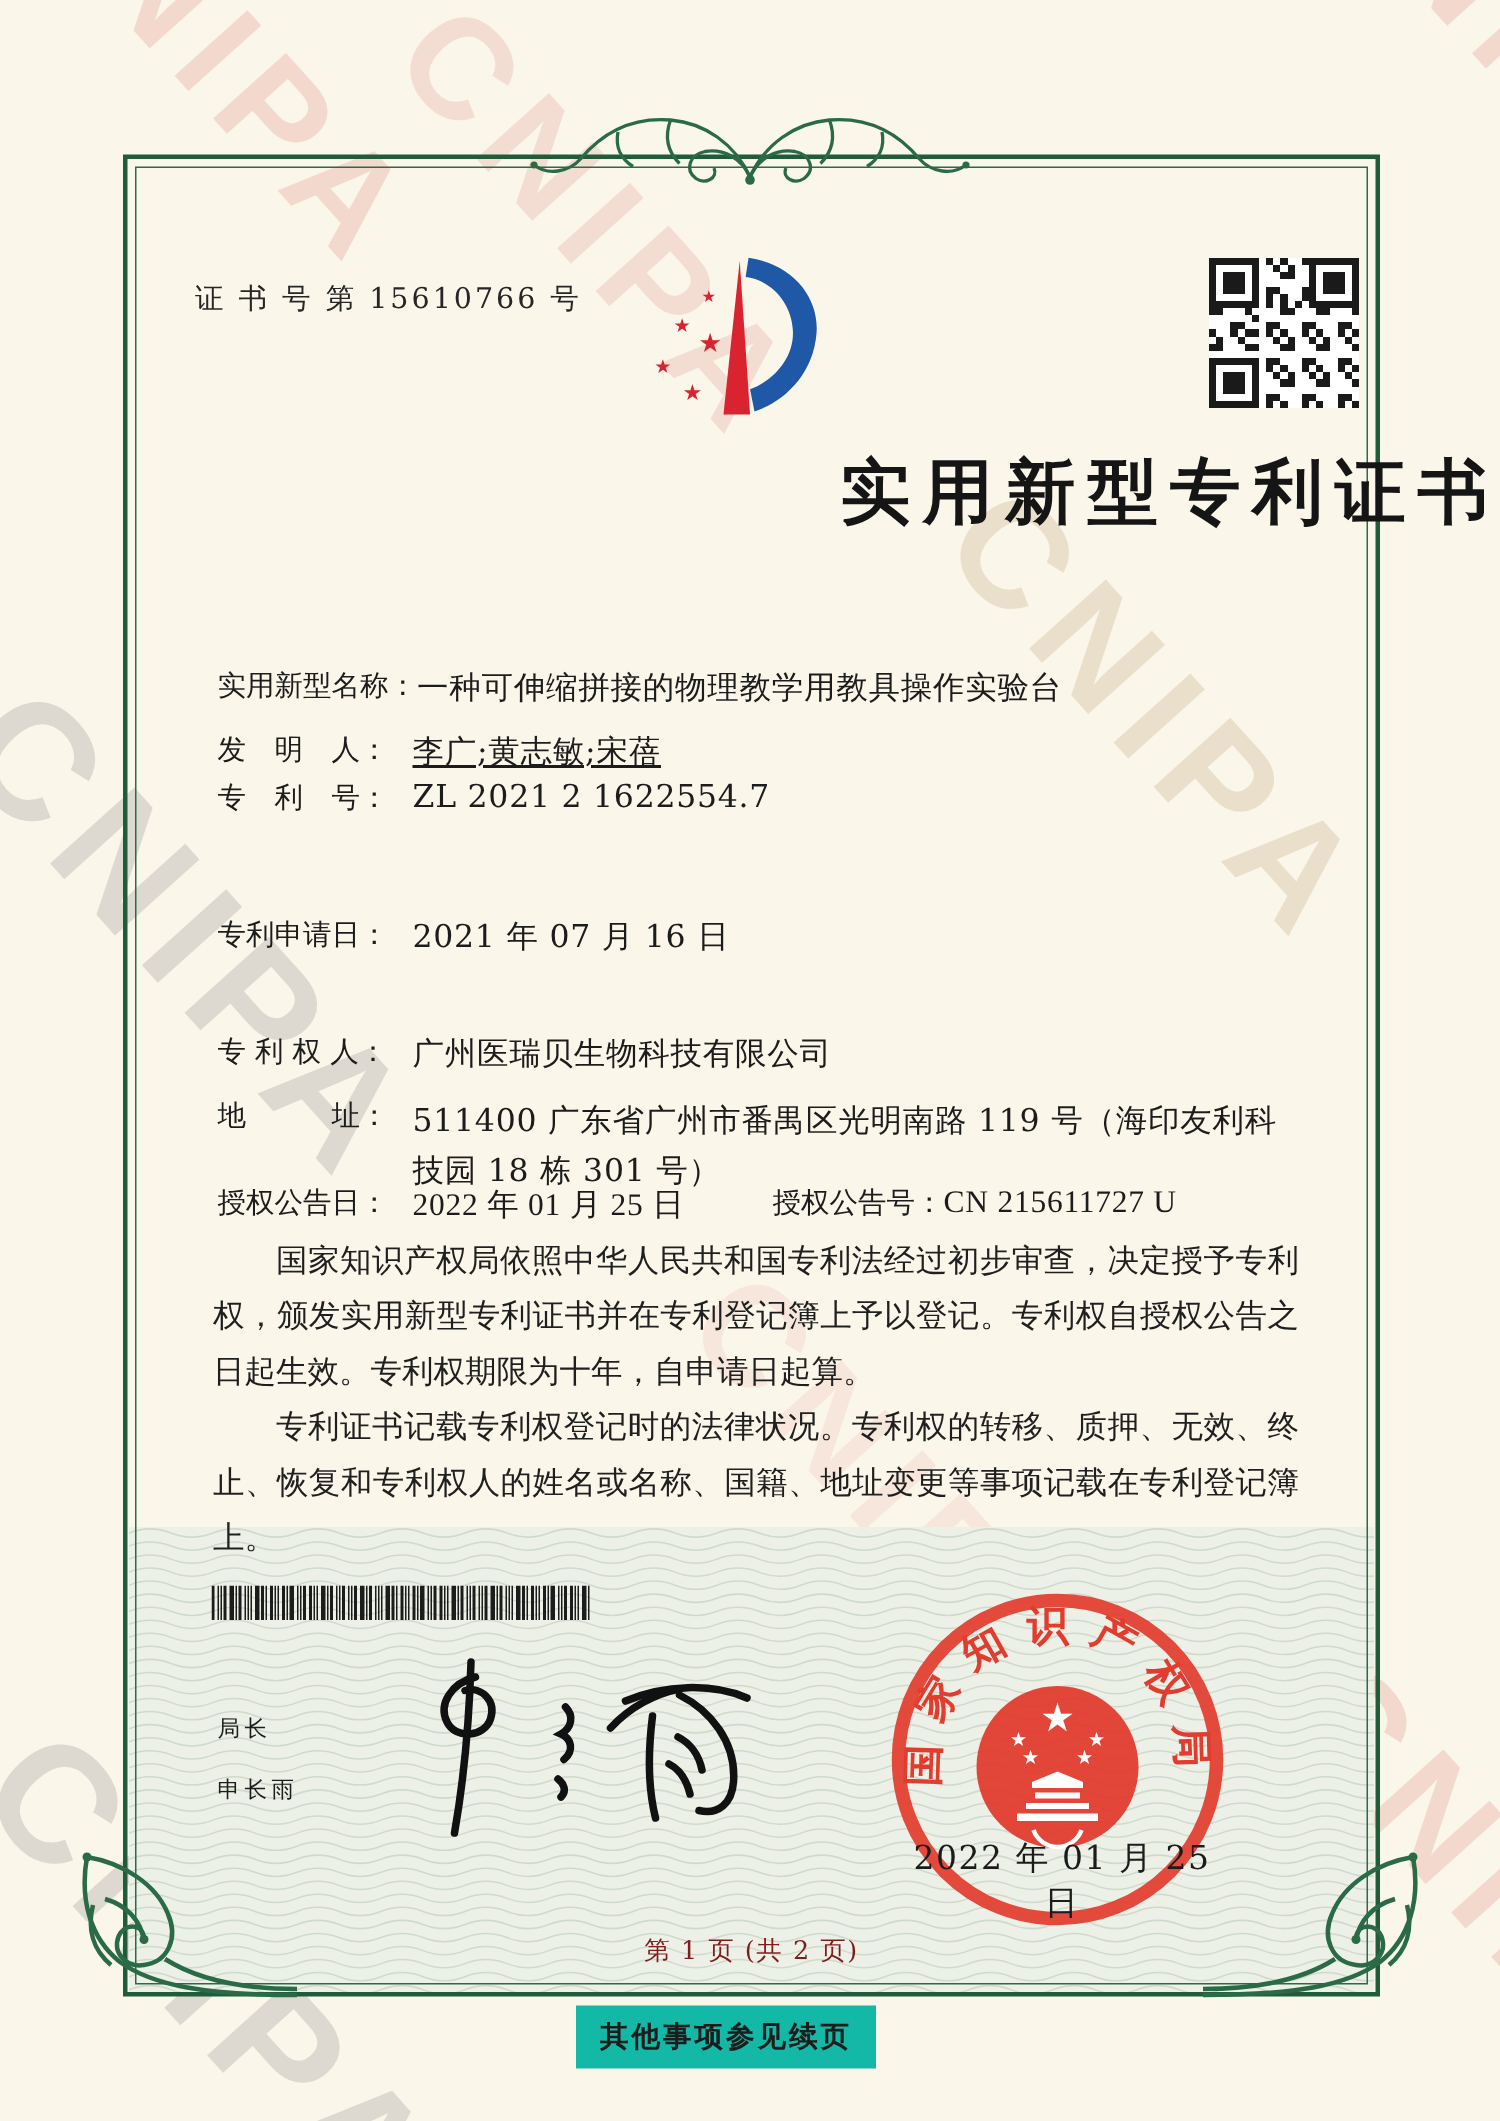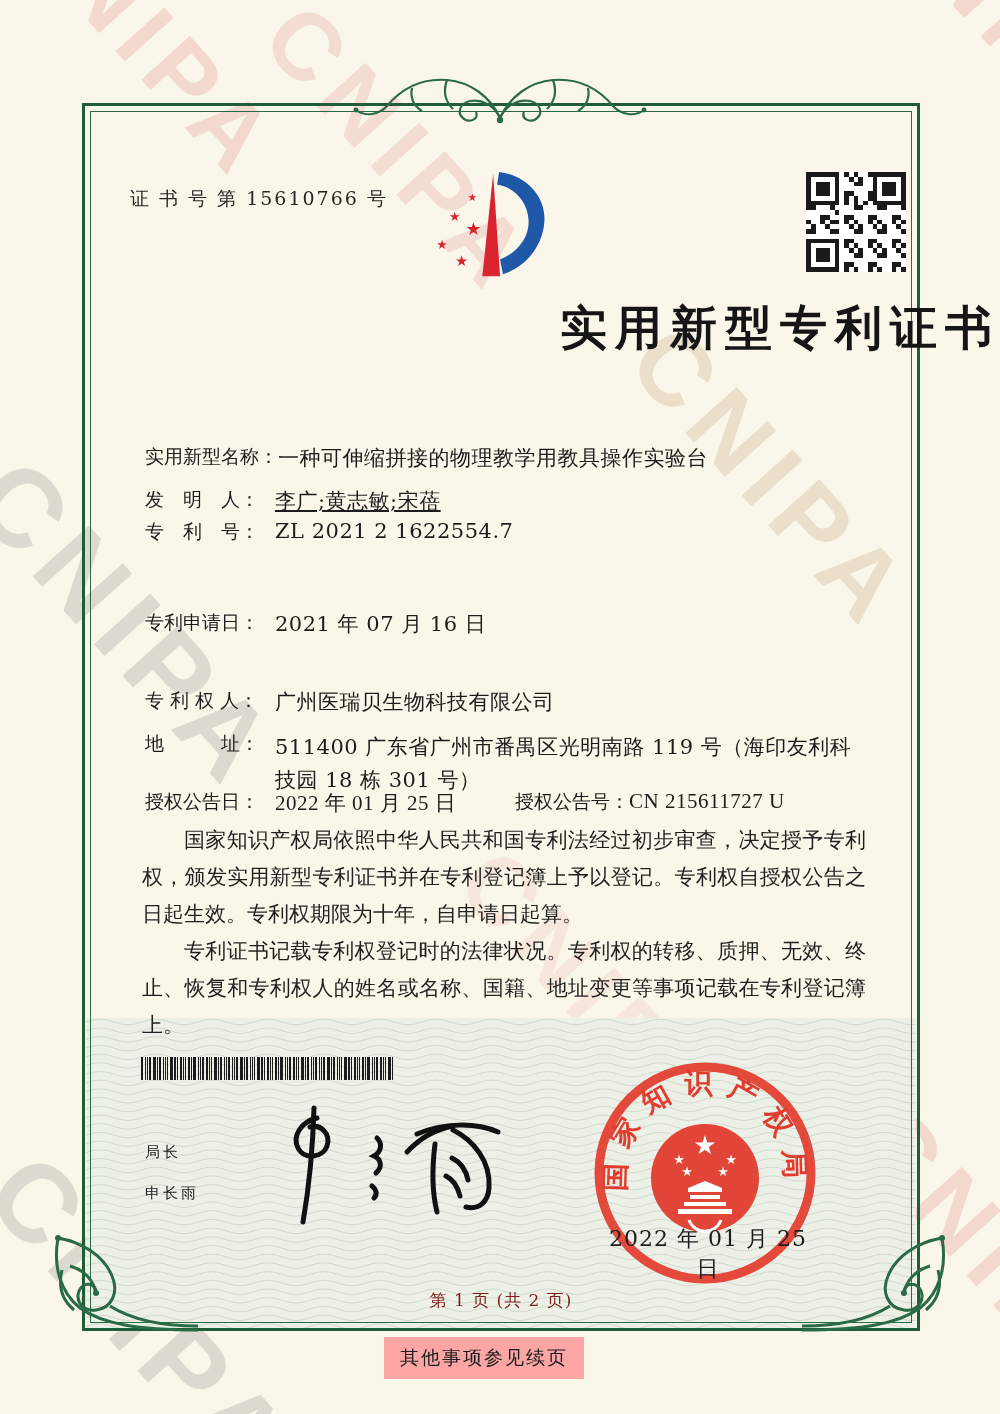--- a/index.html
+++ b/index.html
@@ -45,21 +45,21 @@
   .sig{position:absolute;left:255px;top:1098px;}
 
   .seal{position:absolute;left:586px;top:1054px;}
   .seal-date{position:absolute;left:596px;top:1224px;width:224px;text-align:center;
       font-size:22px;color:#1b1b1b;letter-spacing:1px;}
 
   .page-num{position:absolute;left:82px;width:838px;top:1289px;text-align:center;
       font-size:17px;color:#7f1d1d;letter-spacing:1px;}
 
   .footer-note{position:absolute;left:484px;top:1337px;transform:translateX(-50%);
-      background:#fca5a5;padding:8px 16px;font-size:19px;color:#1c1c1c;letter-spacing:2px;}
+      background:#14b8a6;padding:8px 16px;font-size:19px;color:#1c1c1c;letter-spacing:2px;font-weight:bold;}
 </style>
 </head>
 <body>
 
 <div class="page">
 
   <div class="wm wm-pink" style="left:-30px;top:-20px;font-size:95px;">CNIPA</div>
   <div class="wm wm-pink" style="left:225px;top:95px;font-size:95px;opacity:.8;">CNIPA</div>
   <div class="wm wm-pink" style="left:835px;top:-35px;font-size:95px;">CNIPA</div>
   <div class="wm wm-tan" style="left:590px;top:420px;font-size:100px;">CNIPA</div>

